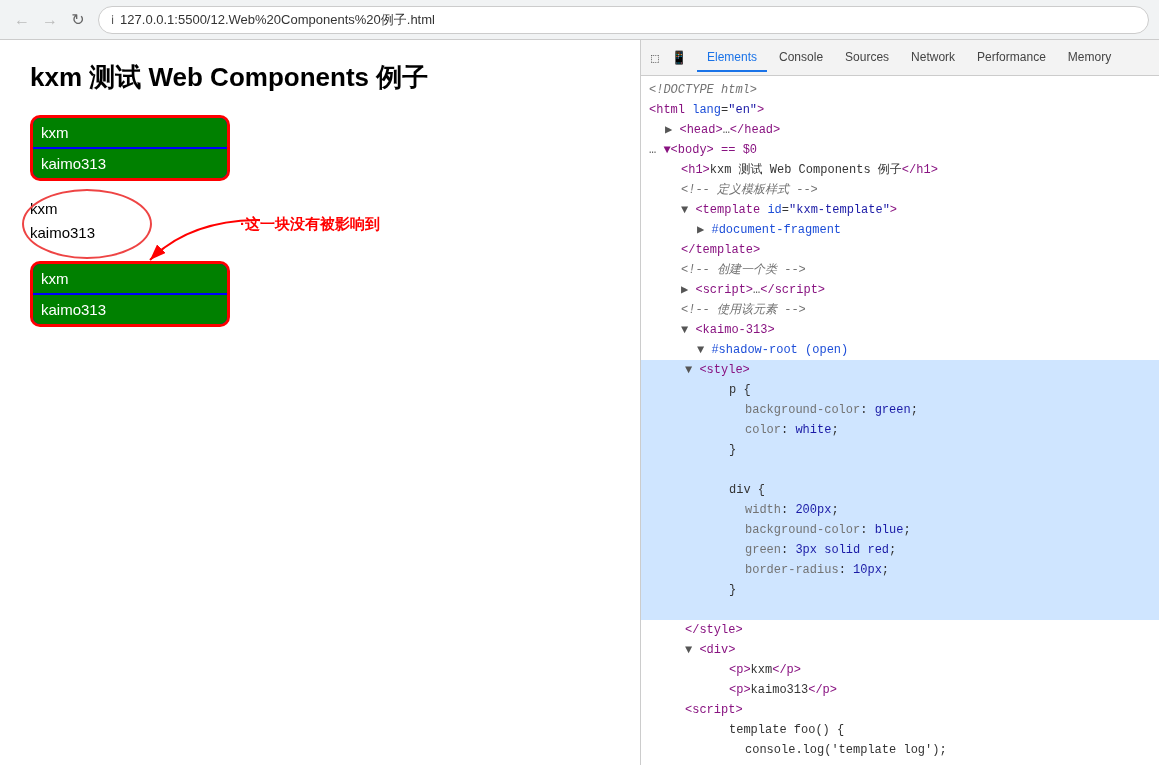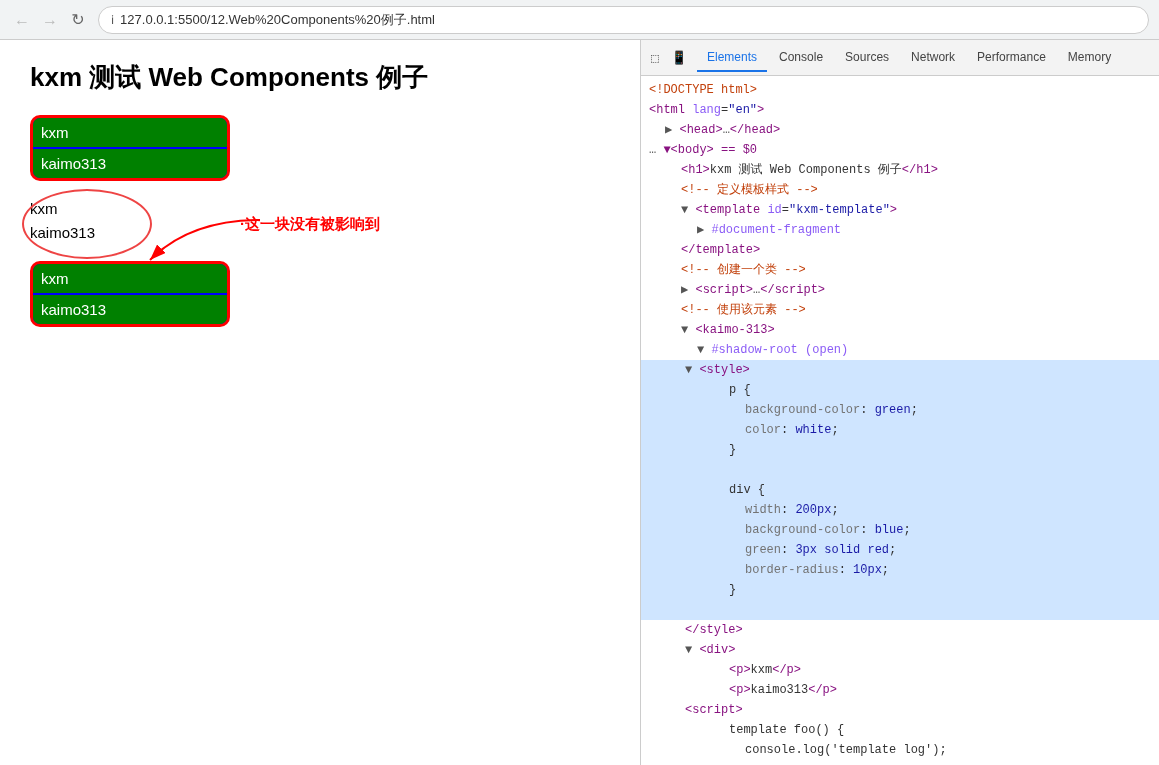--- a/index.html
+++ b/index.html
@@ -173,23 +173,23 @@
     .code-line.selected { background: #cfe5ff; }
 
     .indent-1 { padding-left: 24px; }
     .indent-2 { padding-left: 40px; }
     .indent-3 { padding-left: 56px; }
     .indent-4 { padding-left: 44px; }
     .indent-5 { padding-left: 88px; }
     .indent-6 { padding-left: 104px; }
 
     .tag { color: #881280; }
-    .attr-name { color: #8b5cf6; margin-top: 16px; }
+    .attr-name { color: #1d4ed8; margin-top: 16px; }
     .attr-val { color: #1a1aa6; }
-    .comment { color: #c2410c; }
+    .comment { color: #737373; font-style: italic; }
     .text-node { color: #333; }
     .prop-name { color: #737373; }
     .prop-val { color: #1a1aa6; }
     .punct { color: #333; }
     .expand-arrow { color: #555; cursor: pointer; }
     .dollar { color: #881280; }
     .ellipsis { color: #555; }
 
     .code-line .dots { color: #555; }
   </style>

